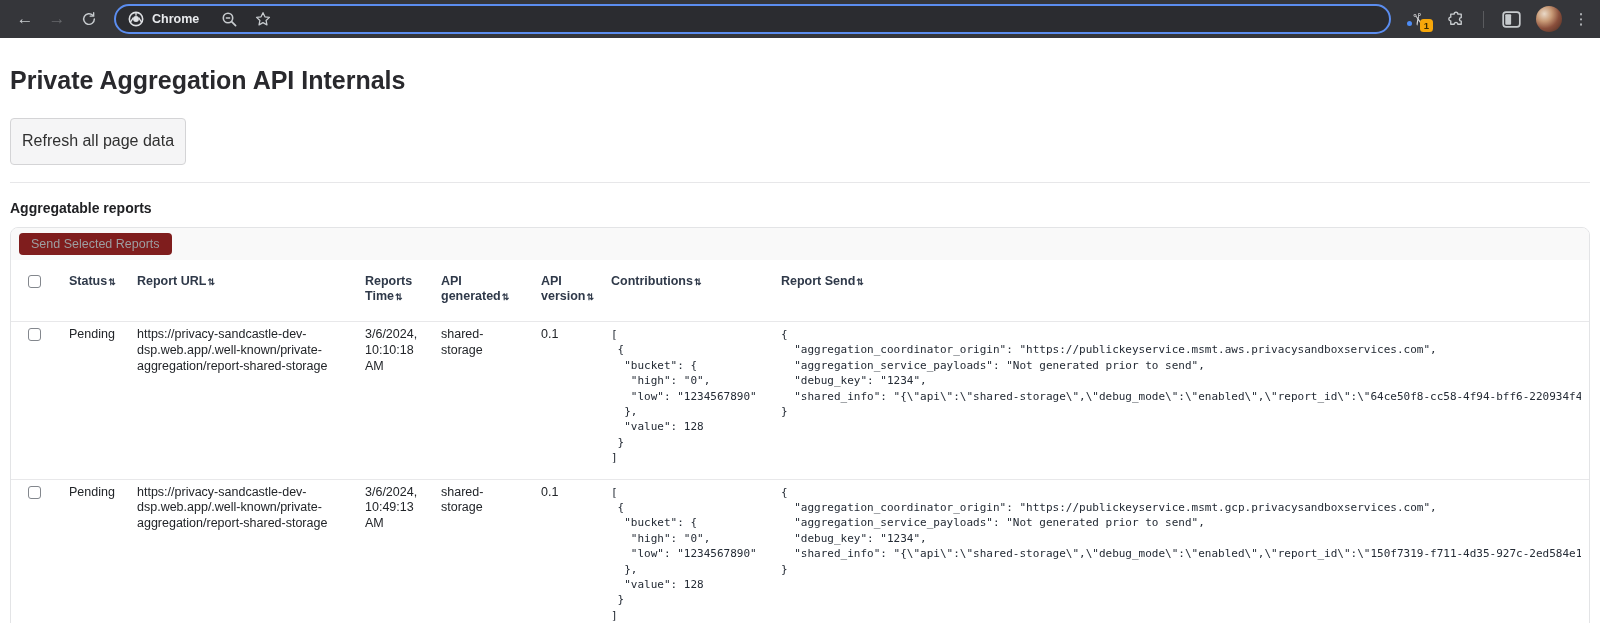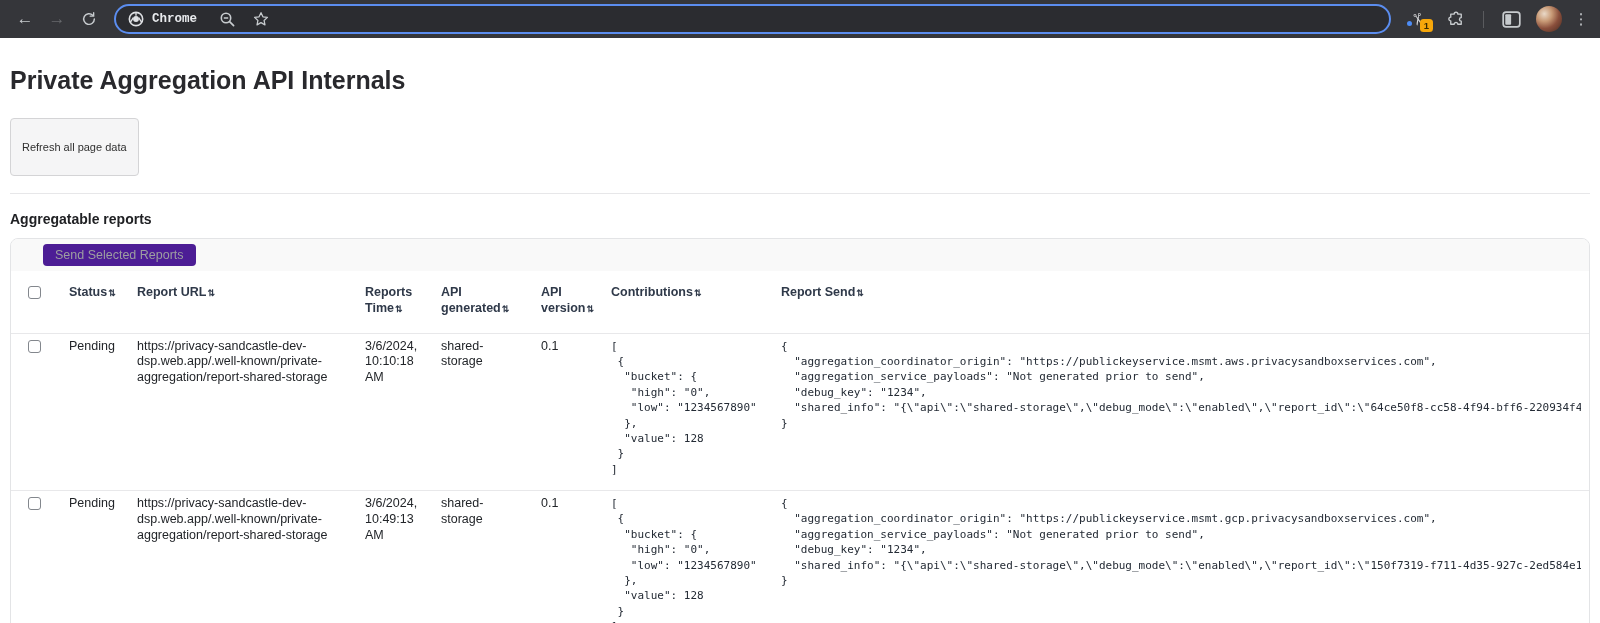--- a/index.html
+++ b/index.html
@@ -23,21 +23,21 @@
   }
   .nav-btn.disabled { color: #67696c; }
   .omnibox {
     flex: 1; min-width: 0; height: 30px; margin: 0 12px 0 8px;
     background: #2b2c30;
     border: 2px solid #5b8def;
     border-radius: 16px;
     display: flex; align-items: center;
     padding: 0 12px;
   }
-  .chip { display: flex; align-items: center; gap: 8px; margin-right: 22px; flex: 0 0 auto; font-family: Liberation Mono, monospace; }
+  .chip { display: flex; align-items: center; gap: 8px; margin-right: 22px; flex: 0 0 auto; }
   .chip-label { color: #e8eaed; font-size: 12.5px; font-weight: bold; }
   .url-text { color: #e4e6e9; font-size: 13.5px; flex: 1; white-space: nowrap; overflow: hidden; }
   .omni-icons { display: flex; align-items: center; gap: 16px; flex: 0 0 auto; padding-right: 2px; }
   .tb-right { display: flex; align-items: center; gap: 10px; flex: 0 0 auto; }
   .ext-icon { position: relative; width: 26px; height: 28px; display: flex; align-items: center; justify-content: center; }
   .scissors-glyph { color: #d9dadc; font-size: 16px; display: inline-block; transform: rotate(78deg); }
   .scissors-dot { position: absolute; left: 2px; bottom: 7px; width: 5px; height: 5px; border-radius: 50%; background: #4d8df6; }
   .ext-badge {
     position: absolute; right: -2px; bottom: 1px;
     min-width: 13px; height: 13px; padding: 0 2px;
@@ -54,40 +54,39 @@
 
   
   main { padding: 0 10px; }
   h1[data-name="page-title"] {
     margin-top: 28px;
     font-size: 25px; font-weight: bold; color: #29292d;
   }
   .top-actions { margin-top: 23px; display: flex; gap: 28px; }
   .top-actions button {
     font-family: "Liberation Sans", sans-serif;
-    font-size: 11px; color: #303030;
+    font-size: 16px; color: #303030;
     background: #f5f5f6; border: 1px solid #d4d4d6; border-radius: 4px;
-    padding: 21px 11px; line-height: 1.3; cursor: pointer;
+    padding: 12px 11px; line-height: 1.3; cursor: pointer;
   }
   hr[data-name="divider"] { border: none; border-top: 1px solid #e7e7e9; margin-top: 17px; }
   h2[data-name="section-title"] { margin-top: 17px; font-size: 14px; font-weight: bold; color: #202124; }
 
   .reports-card {
     margin-top: 11px;
     border: 1px solid #e3e4e6; border-radius: 8px;
     overflow: hidden; background: #fff;
     height: 416px;
   }
   .selector-bar { background: #f9f9f9; padding: 5px 8px; }
   .send-btn {
     font-family: "Liberation Sans", sans-serif;
     font-size: 12.5px; color: #9d9ea1;
-    background: #4c1d95; border: none; border-radius: 4px;
+    background: #7f1d1d; border: none; border-radius: 4px;
     padding: 4px 12px;
-    margin-left: 24px;
   }
 
   table { width: 100%; border-collapse: collapse; table-layout: fixed; }
   col.c-check { width: 48px; }
   col.c-status { width: 68px; }
   col.c-url { width: 228px; }
   col.c-time { width: 76px; }
   col.c-ident { width: 100px; }
   col.c-ver { width: 70px; }
   col.c-contrib { width: 170px; }

